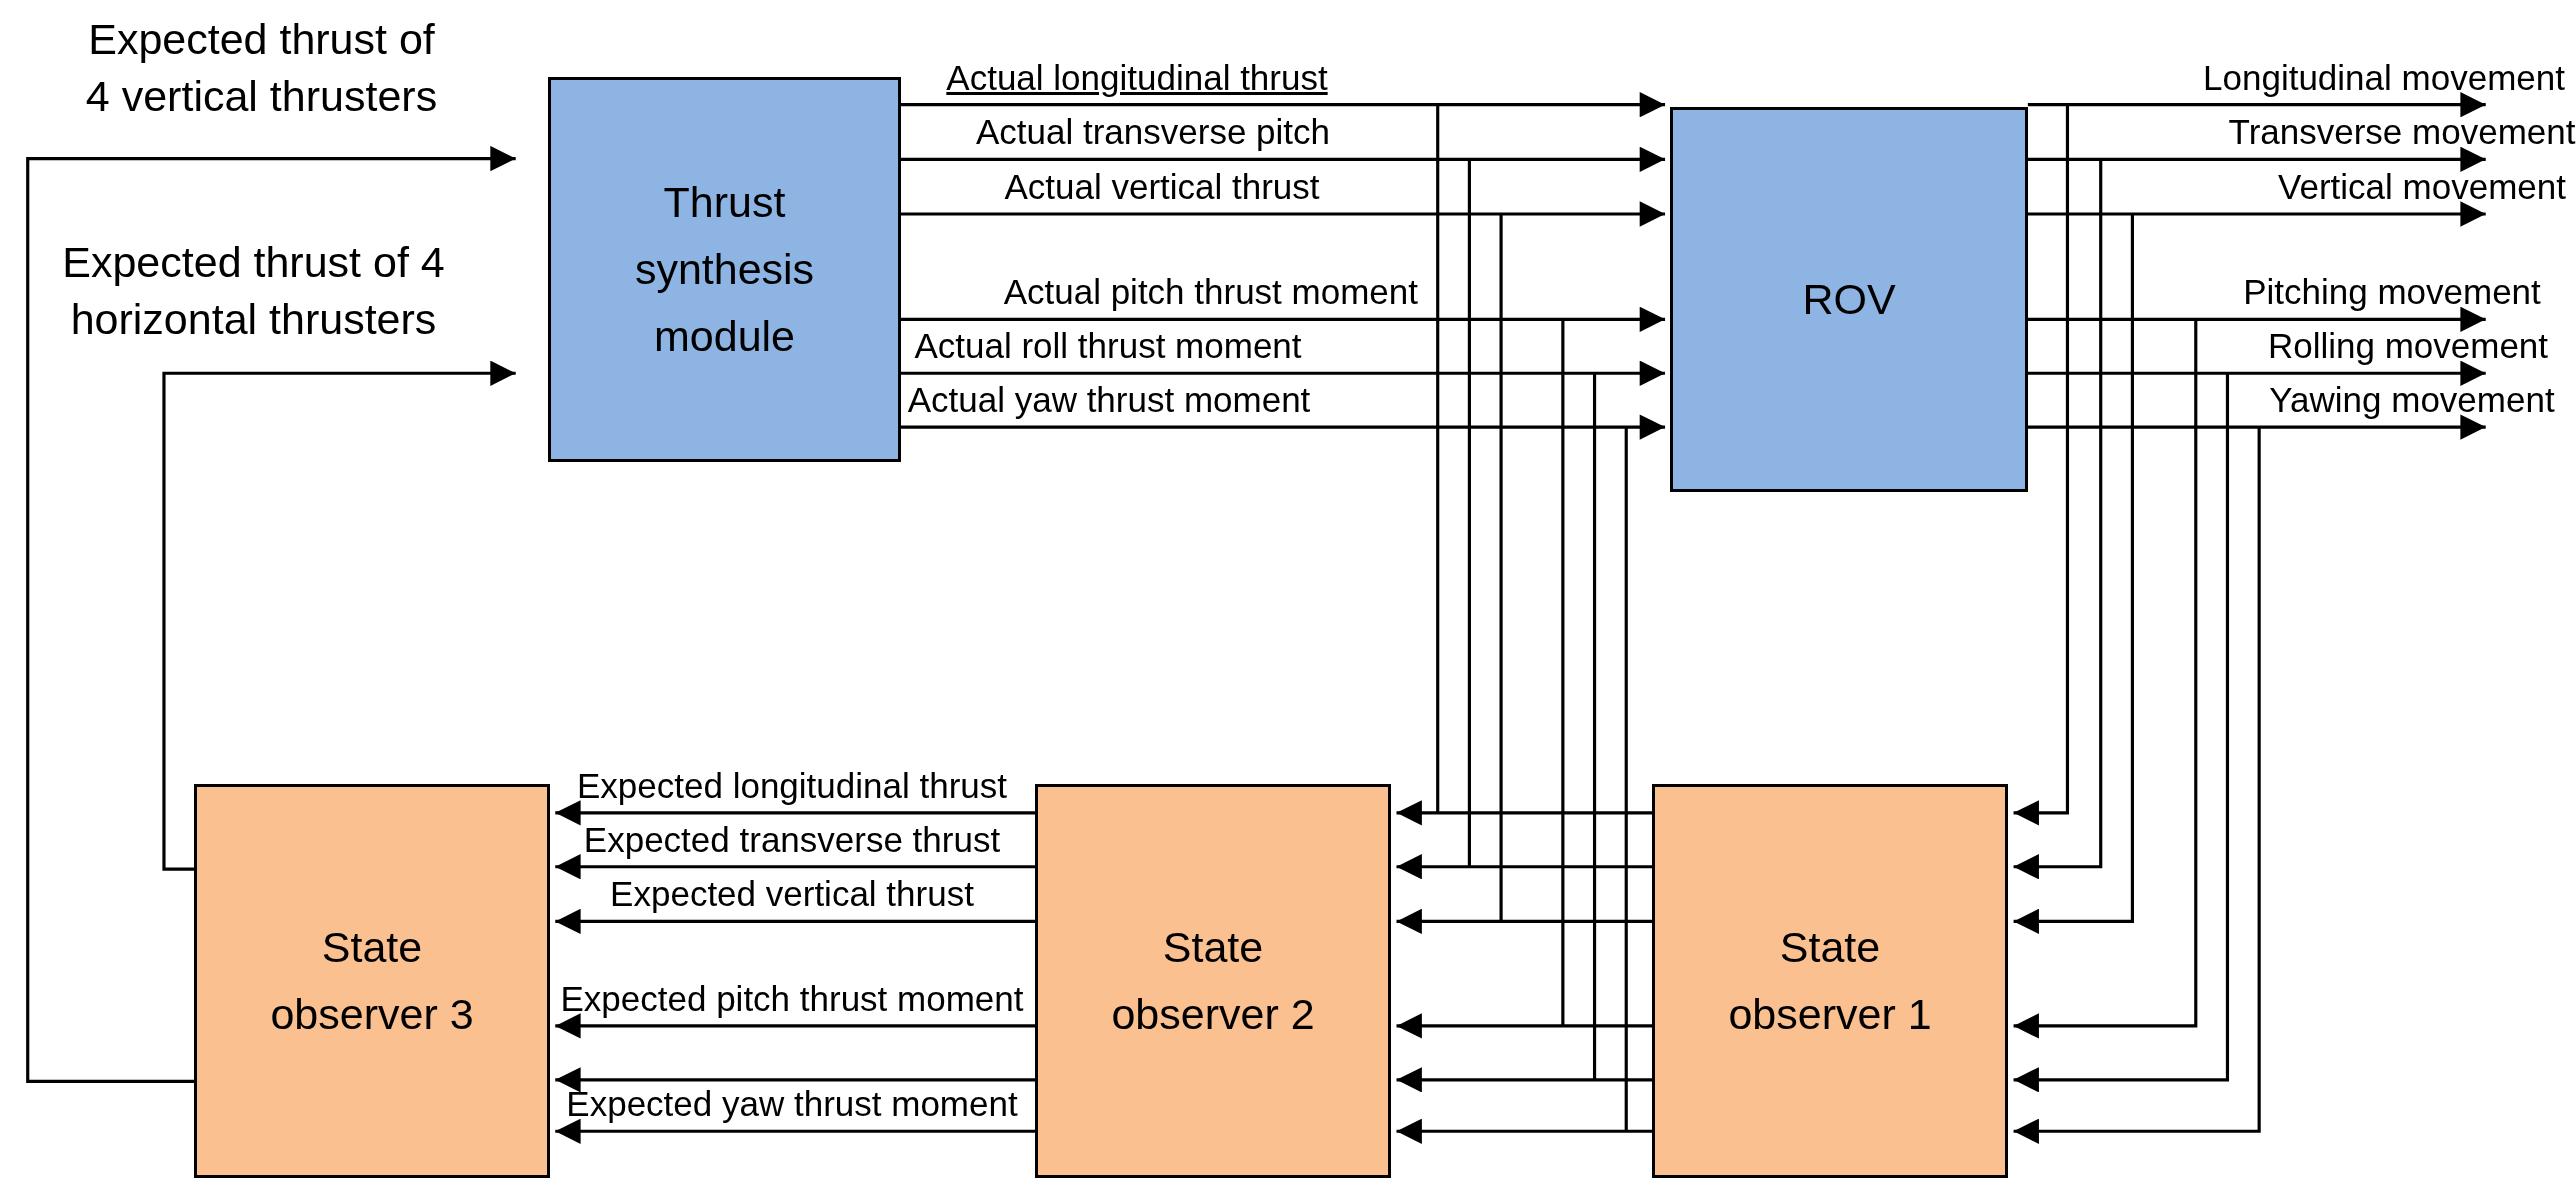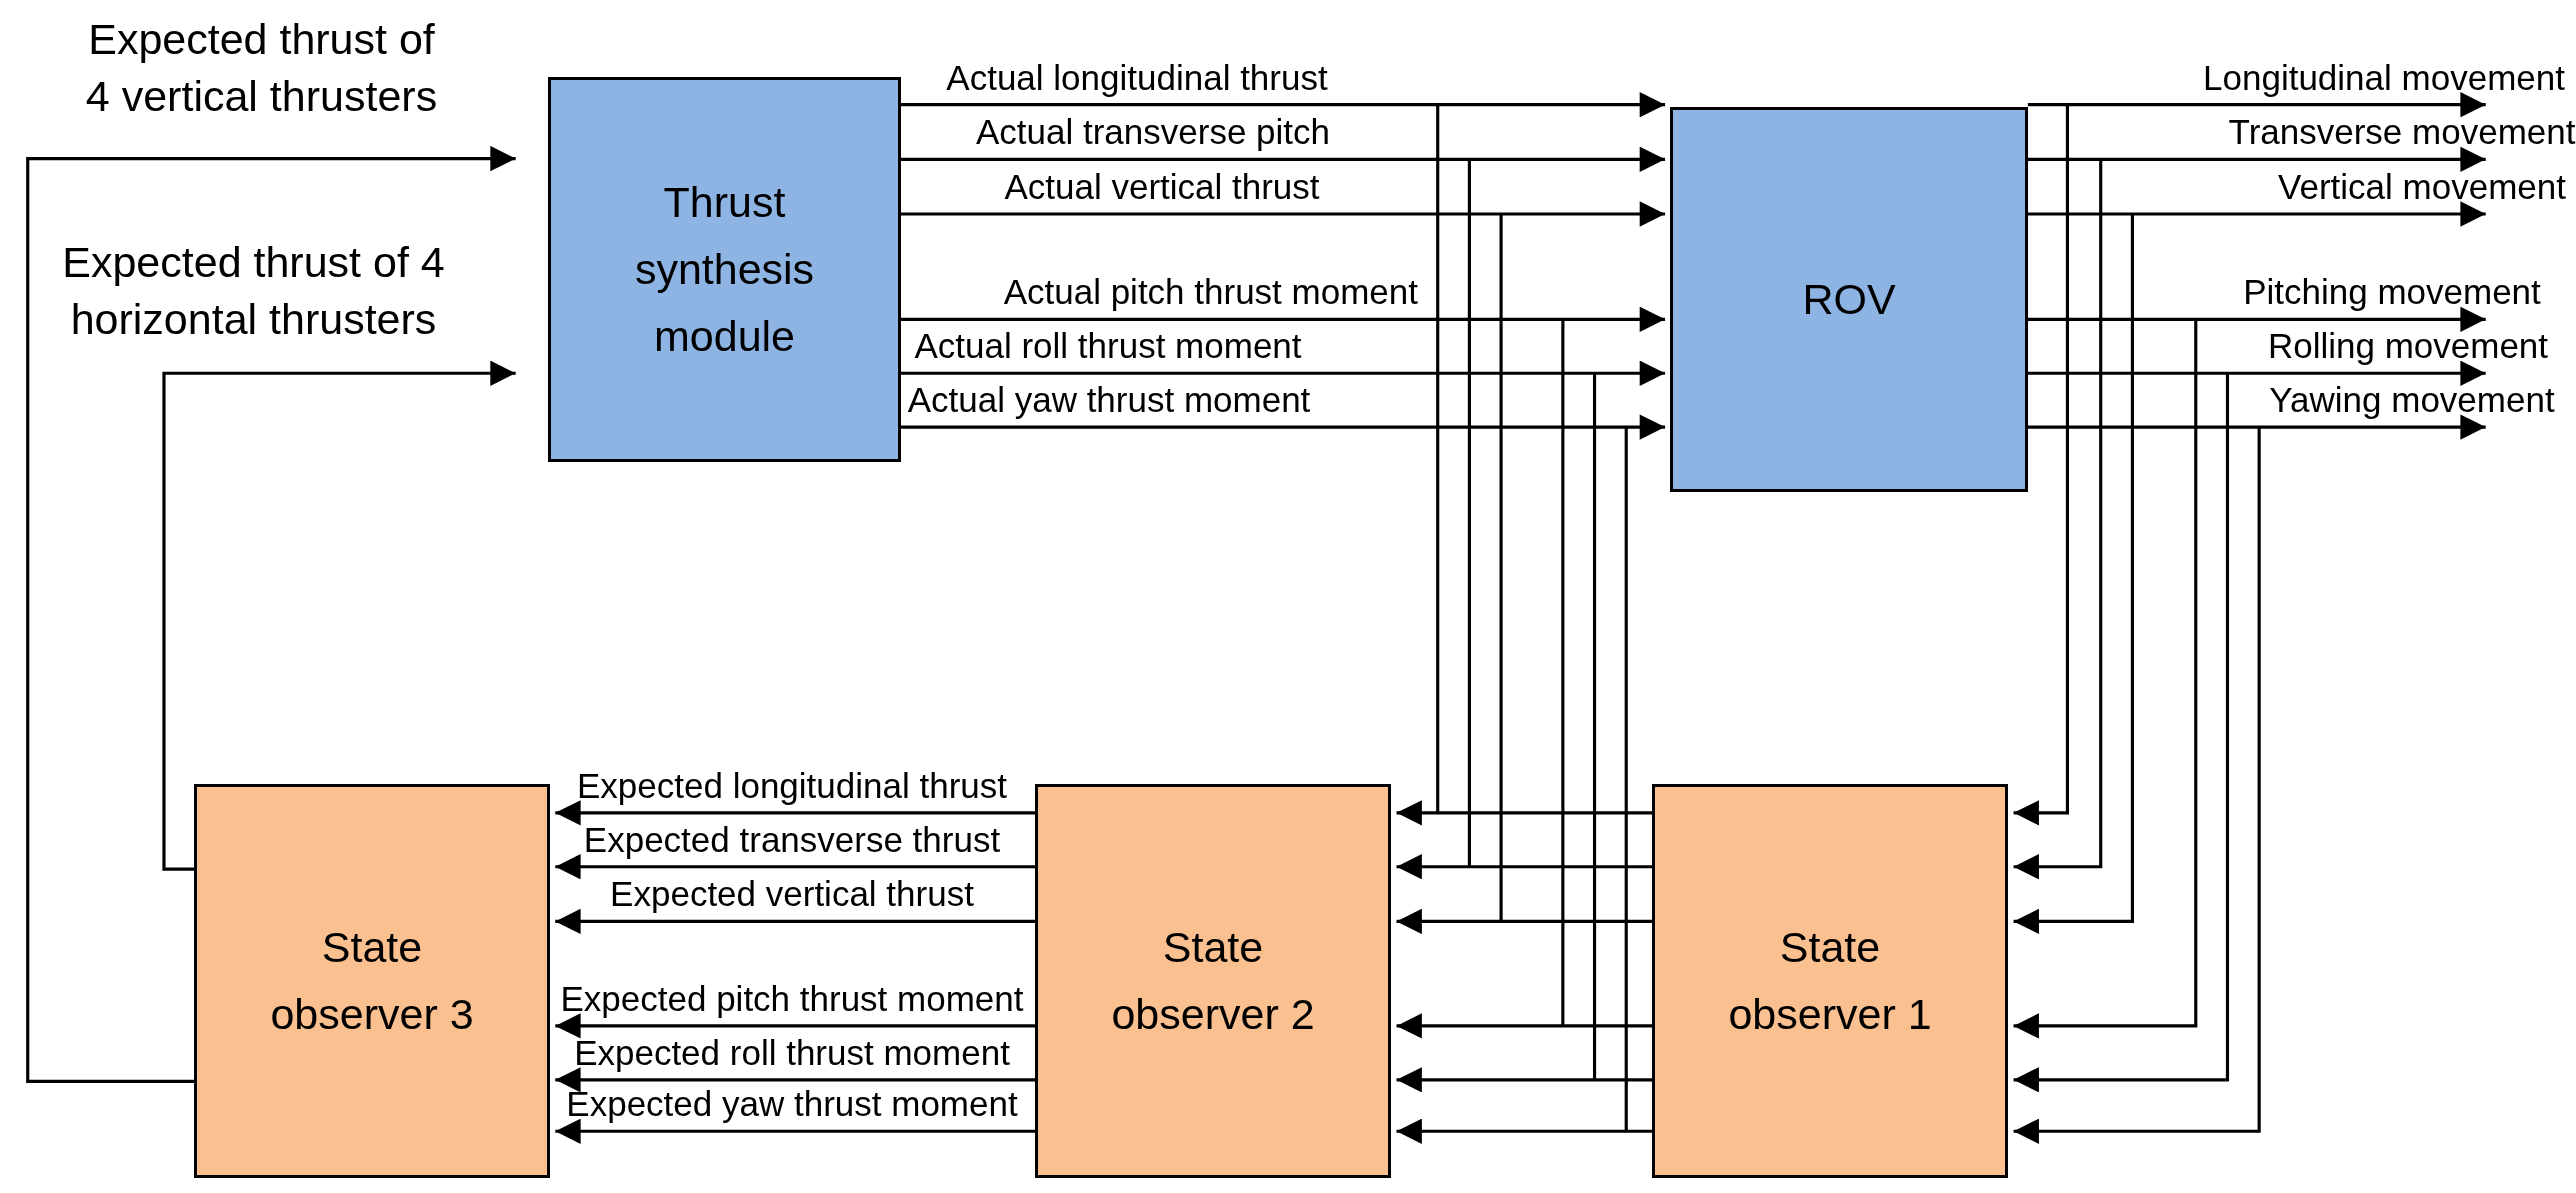--- a/index.html
+++ b/index.html
@@ -143,35 +143,34 @@
 
   <div class="biglabel" style="left:32px;top:11px;width:459px;">
     <div>Expected thrust of</div>
     <div>4 vertical thrusters</div>
   </div>
   <div class="biglabel" style="left:20px;top:234px;width:467px;">
     <div>Expected thrust of 4</div>
     <div>horizontal thrusters</div>
   </div>
 
-  <div class="rowlabel" style="left:820px;top:59px;width:634px;">Actual longitudinal thrust</div>
+  <div class="rowlabel" style="left:820px;top:59px;width:634px;text-decoration:underline;">Actual longitudinal thrust</div>
   <div class="rowlabel" style="left:836px;top:113px;width:634px;">Actual transverse pitch</div>
   <div class="rowlabel" style="left:845px;top:168px;width:634px;">Actual vertical thrust</div>
   <div class="rowlabel" style="left:784px;top:273px;width:634px;text-align:right;">Actual pitch thrust moment</div>
   <div class="rowlabel" style="left:791px;top:327px;width:634px;">Actual roll thrust moment</div>
   <div class="rowlabel" style="left:792px;top:381px;width:634px;">Actual yaw thrust moment</div>
 
   <div class="rowlabel" style="left:2067px;top:59px;width:634px;">Longitudinal movement</div>
   <div class="rowlabel" style="left:2085px;top:113px;width:634px;">Transverse movement</div>
   <div class="rowlabel" style="left:2105px;top:168px;width:634px;">Vertical movement</div>
   <div class="rowlabel" style="left:2075px;top:273px;width:634px;">Pitching movement</div>
   <div class="rowlabel" style="left:2091px;top:327px;width:634px;">Rolling movement</div>
   <div class="rowlabel" style="left:2095px;top:381px;width:634px;">Yawing movement</div>
 
   <div class="rowlabel" style="left:475px;top:767px;width:634px;">Expected longitudinal thrust</div>
   <div class="rowlabel" style="left:475px;top:821px;width:634px;">Expected transverse thrust</div>
   <div class="rowlabel" style="left:475px;top:875px;width:634px;">Expected vertical thrust</div>
   <div class="rowlabel" style="left:475px;top:980px;width:634px;">Expected pitch thrust moment</div>
-  <div class="rowlabel" style="left:475px;top:1034px;width:634px;">Expected roll thrust moment</div>
   <div class="rowlabel" style="left:475px;top:1085px;width:634px;">Expected yaw thrust moment</div>
 
 </div>
 
 
 </body></html>

